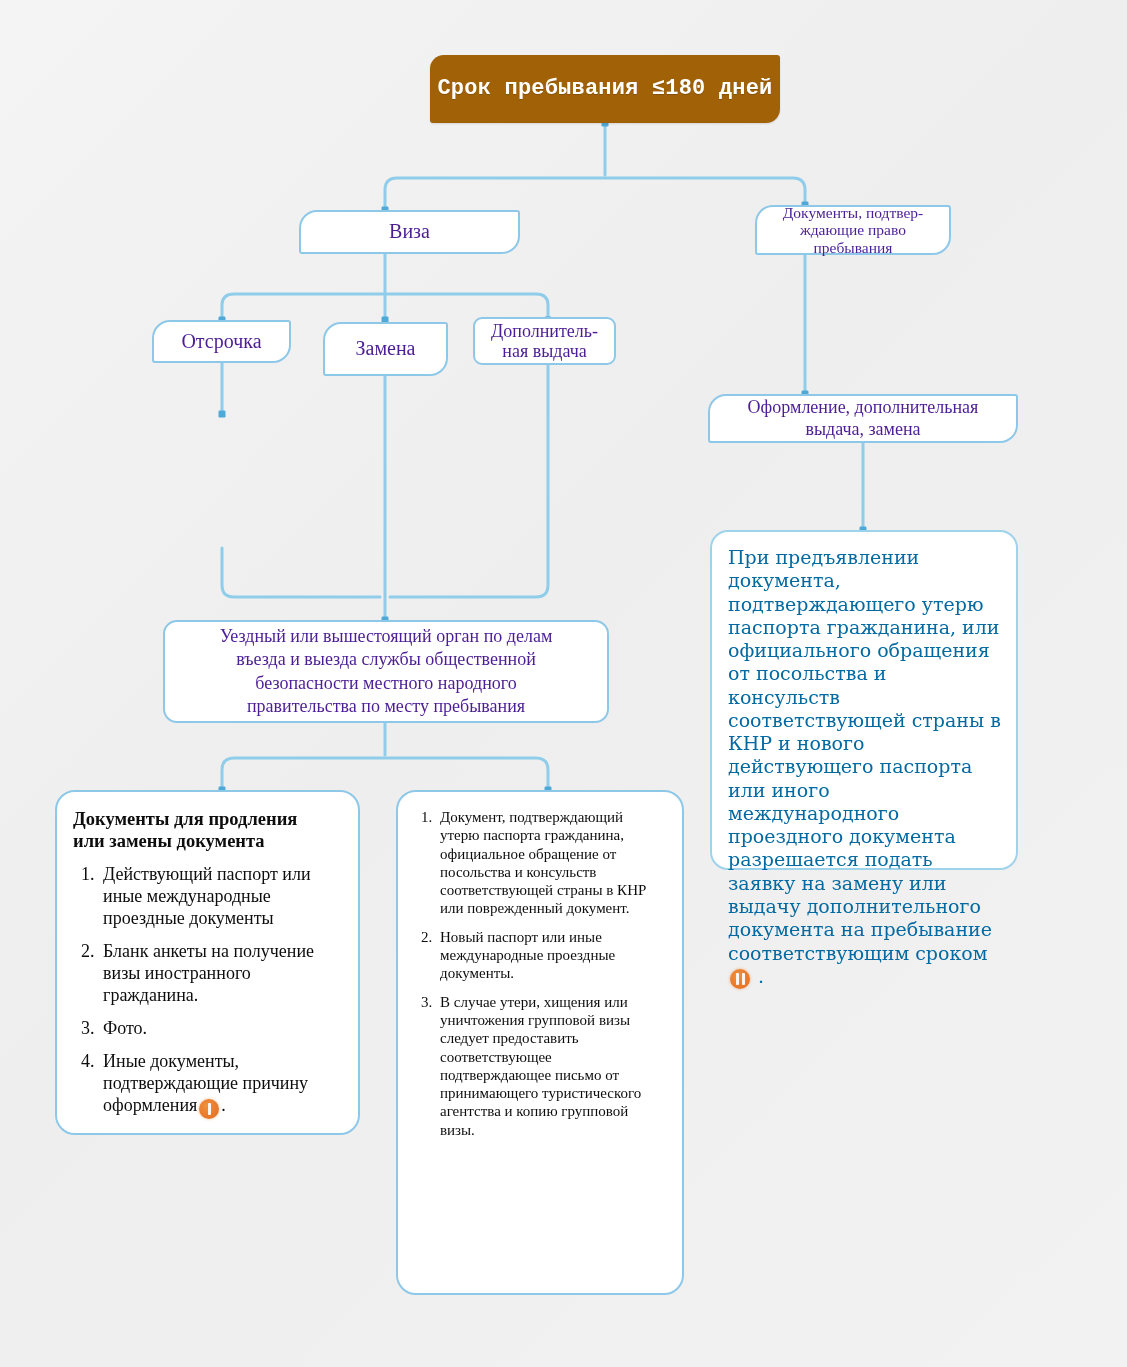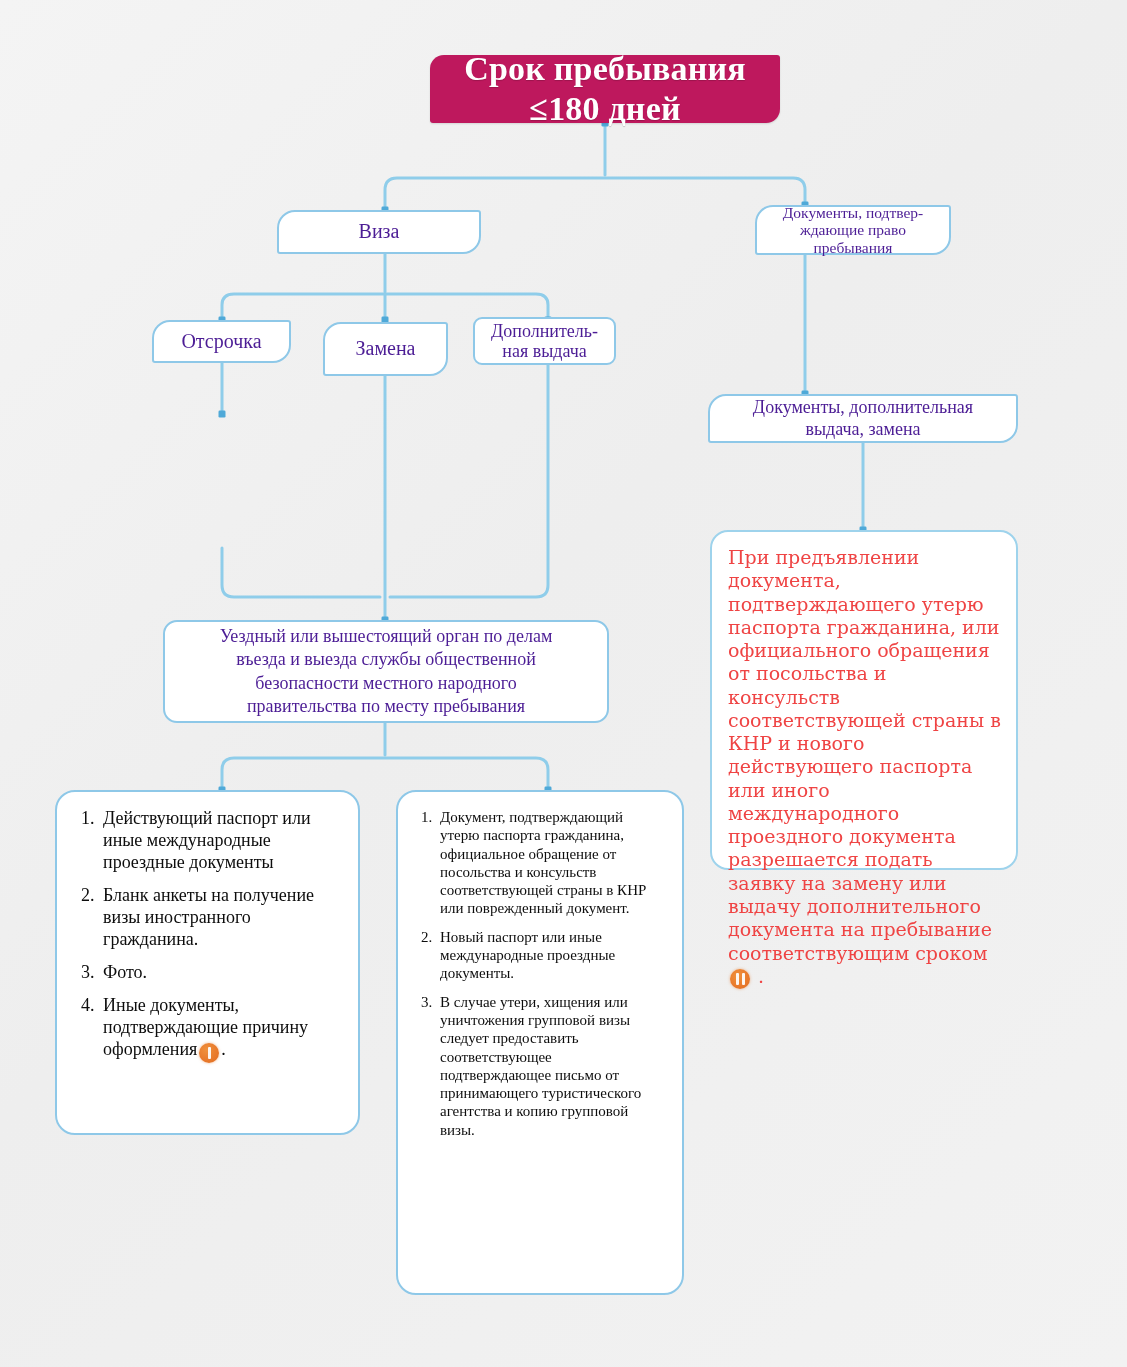--- a/index.html
+++ b/index.html
@@ -46,29 +46,30 @@
   
   .r-diag {
     border-radius: 18px 3px 18px 3px;
   }
   .r-all {
     border-radius: 14px;
   }
 
   
   #title-node {
-    background: #be185d;
+    background: #a16207;
     border: none;
     border-radius: 14px 3px 14px 3px;
     color: #ffffff;
-    font-size: 34px;
+    font-size: 22px;
     font-weight: 700;
     letter-spacing: .2px;
     text-shadow: 0 1px 1px rgba(0,0,0,.18);
     box-shadow: 0 1px 2px rgba(0,0,0,.12);
+    font-family: Liberation Mono, monospace;
   }
 
   .n-sm { font-size: 20px; }
   .n-xs { font-size: 15.5px; }
   .n-md { font-size: 18px; }
 
   .pad {
     padding: 6px 10px;
   }
 
@@ -110,21 +111,21 @@
   #doc-mid ol li { margin-bottom: 10px; }
 
   
   #note-right {
     position: absolute;
     z-index: 2;
     box-sizing: border-box;
     background: #ffffff;
     border: 2px solid #9ed3ec;
     border-radius: 18px;
-    color: #ef4444;
+    color: #0369a1;
   }
   #note-right .para {
     padding: 14px 14px 12px 16px;
     font-size: 19px;
     line-height: 1.225;
     font-family: "DejaVu Serif", "Liberation Serif", serif;
     text-align: left;
   }
 
   
@@ -193,21 +194,21 @@
       <rect x="544.5" y="786.5" width="7" height="7" rx="1.2"></rect>
       <rect x="801.5" y="390.5" width="7" height="7" rx="1.2"></rect>
       <rect x="859.5" y="526.5" width="7" height="7" rx="1.2"></rect>
     </g>
   </svg>
 
   <div class="node" id="title-node" style="left:430px; top:55px; width:350px; height:68px;">
     <span>Срок пребывания ≤180 дней</span>
   </div>
 
-  <div class="node r-diag n-sm pad" style="left:277px; top:210px; width:204px; height:44px;">
+  <div class="node r-diag n-sm pad" style="left:299px; top:210px; width:221px; height:44px;">
     <span>Виза</span>
   </div>
 
   <div class="node r-diag n-xs pad" style="left:755px; top:205px; width:196px; height:50px; line-height:1.13;">
     <div>
       <div>Документы, подтвер-</div>
       <div>ждающие право</div>
       <div>пребывания</div>
     </div>
   </div>
@@ -223,21 +224,21 @@
   <div class="node r-diag n-md pad" style="left:473px; top:317px; width:143px; height:48px; line-height:1.12;border-radius:9px;">
     <div>
       <div>Дополнитель-</div>
       <div>ная выдача</div>
     </div>
   </div>
 
 
   <div class="node r-diag n-md pad" style="left:708px; top:394px; width:310px; height:49px; line-height:1.2;">
     <div>
-      <div>Документы, дополнительная</div>
+      <div>Оформление, дополнительная</div>
       <div>выдача, замена</div>
     </div>
   </div>
 
   <div class="node r-all n-md pad" style="left:163px; top:620px; width:446px; height:103px; line-height:1.3;">
     <div>
       <div>Уездный или вышестоящий орган по делам</div>
       <div>въезда и выезда службы общественной</div>
       <div>безопасности местного народного</div>
       <div>правительства по месту пребывания</div>
@@ -247,20 +248,24 @@
   <div id="note-right" style="left:710px; top:530px; width:308px; height:340px;">
     <div class="para">
       <span>При предъявлении документа, подтверждающего утерю паспорта гражданина, или официального обращения от посольства и консульств соответствующей страны в КНР и нового действующего паспорта или иного международного проездного документа разрешается подать заявку на замену или выдачу дополнительного документа на пребывание соответствующим сроком</span>
       <span class="badge two"><i class="b1"></i><i class="b2"></i><span class="badge-label">II</span></span>
       <span>.</span>
     </div>
   </div>
 
   <div class="doc" id="doc-left" style="left:55px; top:790px; width:305px; height:345px;">
     <div class="doc-inner">
+      <h3>
+        <span>Документы для продления</span><br>
+        <span>или замены документа</span>
+      </h3>
       <ol>
         <li>Действующий паспорт или иные международные проездные документы</li>
         <li>Бланк анкеты на получение визы иностранного гражданина.</li>
         <li>Фото.</li>
         <li><span>Иные документы, подтверждающие причину оформления</span><span class="badge one"><i class="b1"></i><span class="badge-label">I</span></span><span>.</span></li>
       </ol>
     </div>
   </div>
 
   <div class="doc" id="doc-mid" style="left:396px; top:790px; width:288px; height:505px;">

